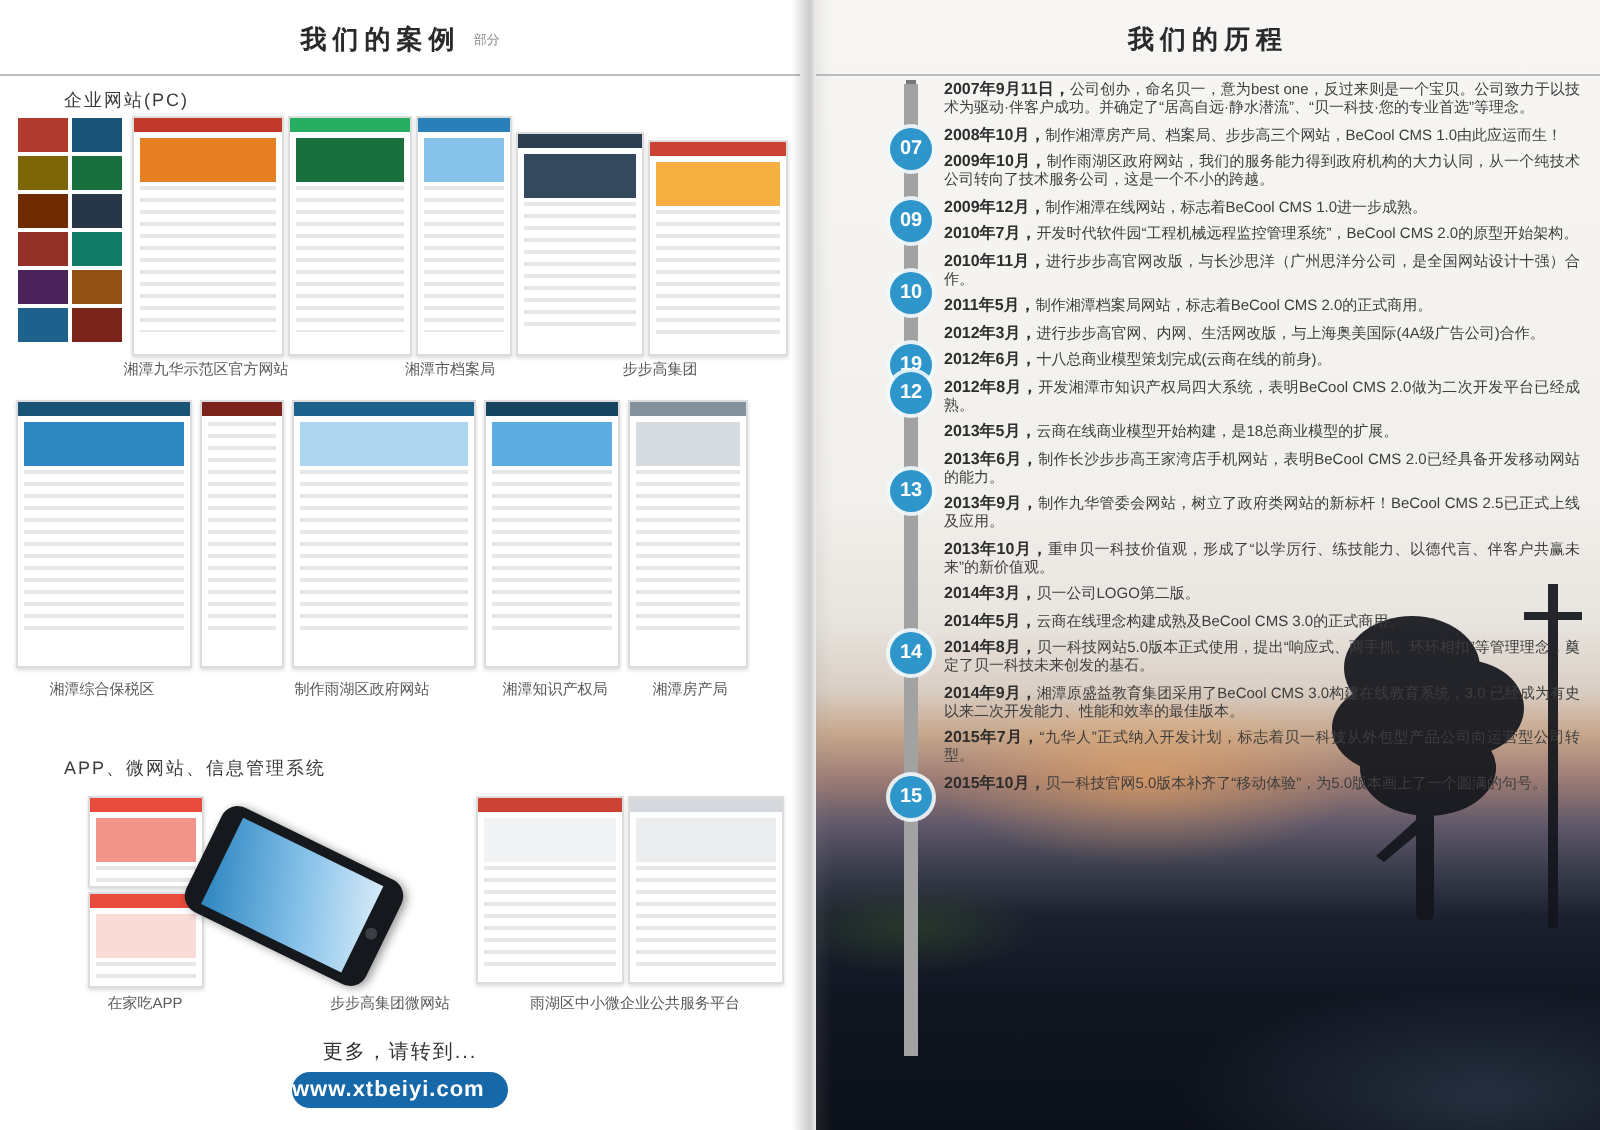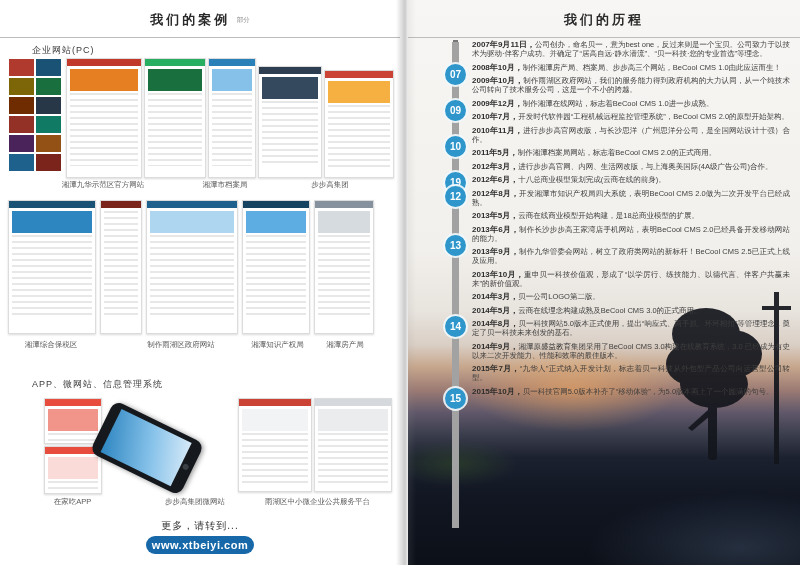--- a/index.html
+++ b/index.html
@@ -31,21 +31,21 @@
   .collage i{width:25px;height:17px;margin:1px;display:block;}
 
   .phone{position:absolute;left:118px;top:398px;width:58px;height:100px;background:#15181c;border-radius:9px;
     transform:rotate(-64deg);box-shadow:0 2px 5px rgba(0,0,0,.4);}
   .phone::before{content:"";position:absolute;left:5px;top:10px;right:5px;bottom:12px;
     background:linear-gradient(160deg,#2e86c1,#85c1e9 55%,#d6eaf8);}
   .phone::after{content:"";position:absolute;left:50%;bottom:4px;width:6px;height:6px;margin-left:-3px;border-radius:50%;background:#3a3f45;}
 
   .more{position:absolute;left:0;top:519px;width:400px;text-align:center;font-size:10px;color:#333;letter-spacing:1px;}
   .pill{position:absolute;left:146px;top:536px;width:108px;height:18px;border-radius:10px;background:#1668a8;
-    color:#fff;font-size:11px;font-weight:bold;text-align:center;line-height:18px;letter-spacing:.5px;cursor:pointer;}
+    color:#fff;font-size:11px;font-weight:bold;text-align:left;line-height:18px;letter-spacing:.5px;cursor:pointer;}
 
   
   .photo{position:absolute;inset:0;
     background:
       radial-gradient(90px 34px at 12% 82%,rgba(55,85,40,.45),rgba(55,85,40,0) 70%),
       radial-gradient(150px 60px at 42% 69%,rgba(255,175,90,.50),rgba(255,175,90,0) 70%),
       radial-gradient(220px 80px at 85% 97%,rgba(120,150,190,.22),rgba(120,150,190,0) 70%),
       linear-gradient(180deg,#f7f6f4 0%,#f2f0ec 44%,#e8e4de 55%,#dacfc5 61%,
         #c6a68c 65%,#9c7b74 69%,#60586a 73%,#3a3d4c 77%,#1c2130 81%,#111622 88%,#0c1018 100%);}
   .tree{position:absolute;left:238px;top:292px;}

